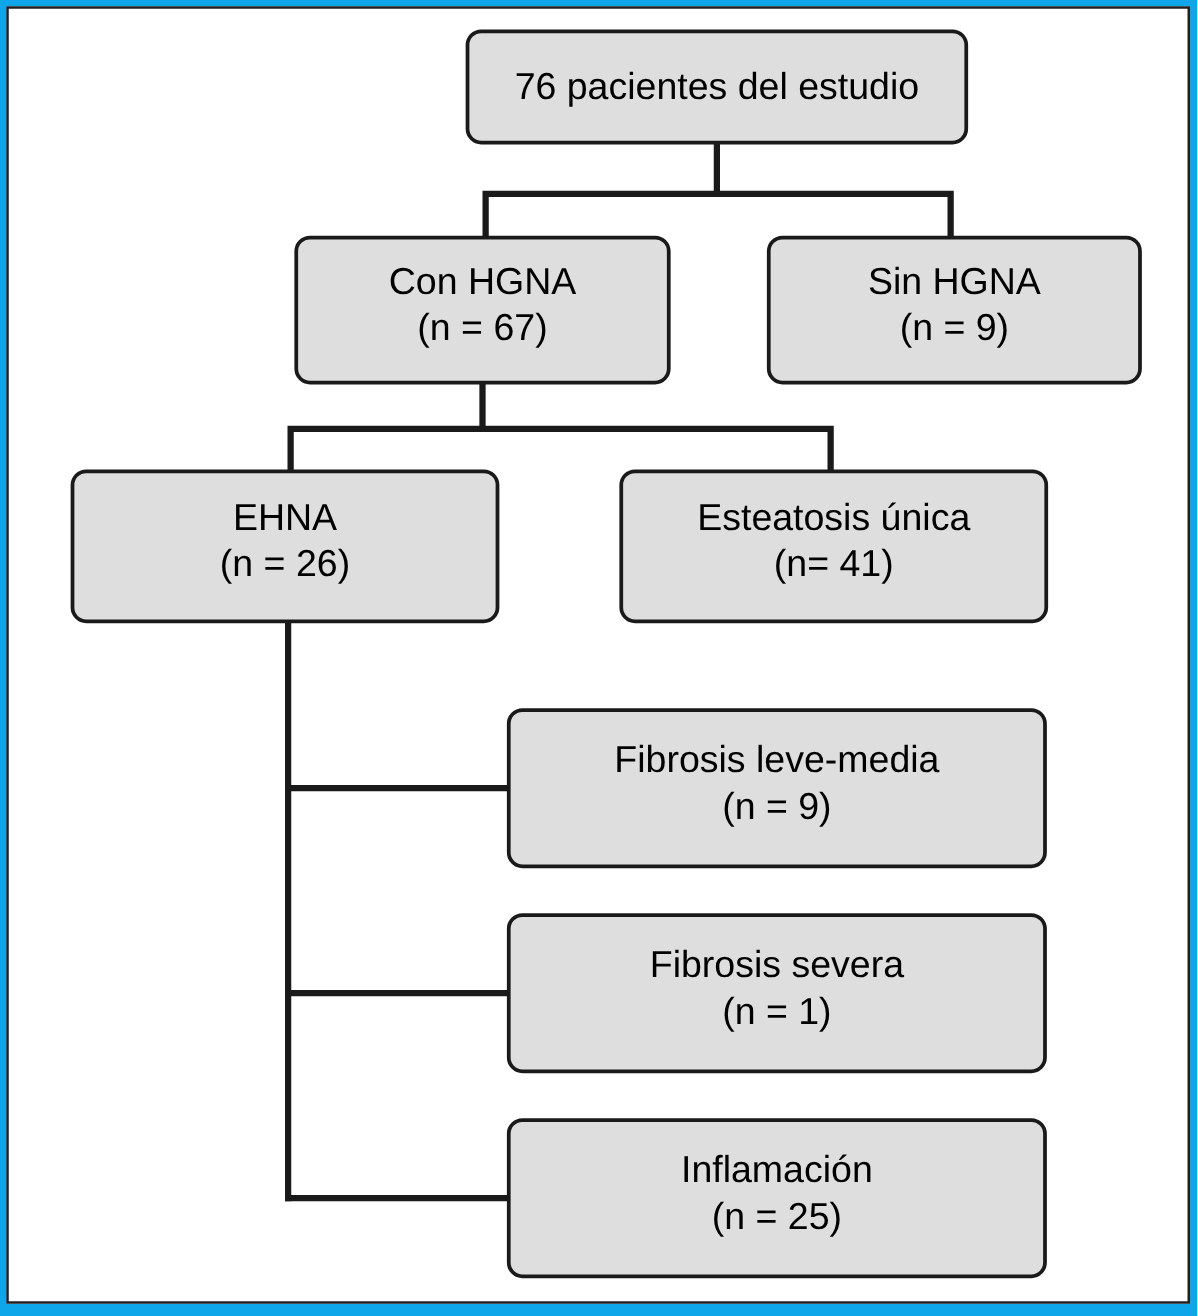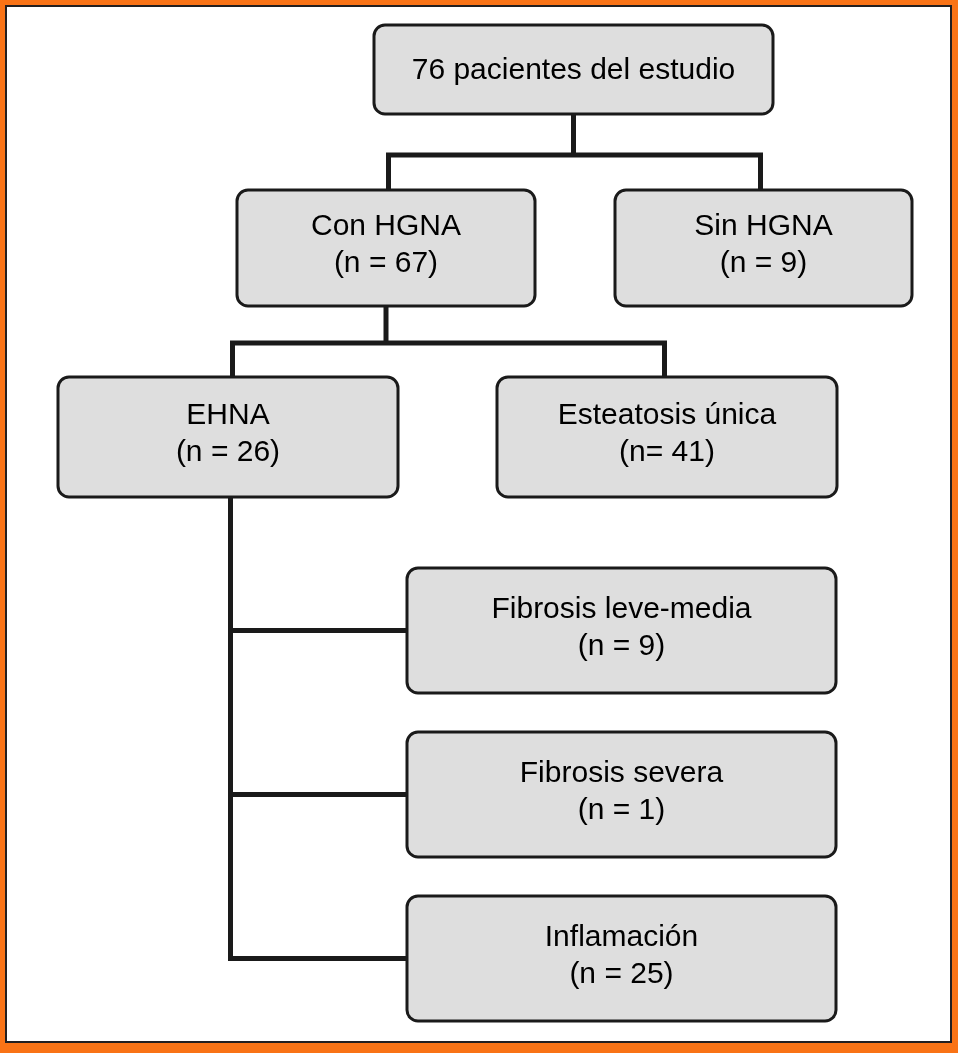--- a/index.html
+++ b/index.html
@@ -7,21 +7,21 @@
     padding: 0;
     background: #ffffff;
   }
   body {
     font-family: "Liberation Sans", sans-serif;
   }
   #figure-root {
     position: relative;
     width: 958px;
     height: 1053px;
-    background: #f97316;
+    background: #0ea5e9;
     overflow: hidden;
   }
   .figure-frame {
     position: absolute;
     left: 5px;
     top: 5px;
     width: 947px;
     height: 1038px;
     border: 2px solid #231f20;
     box-sizing: border-box;

